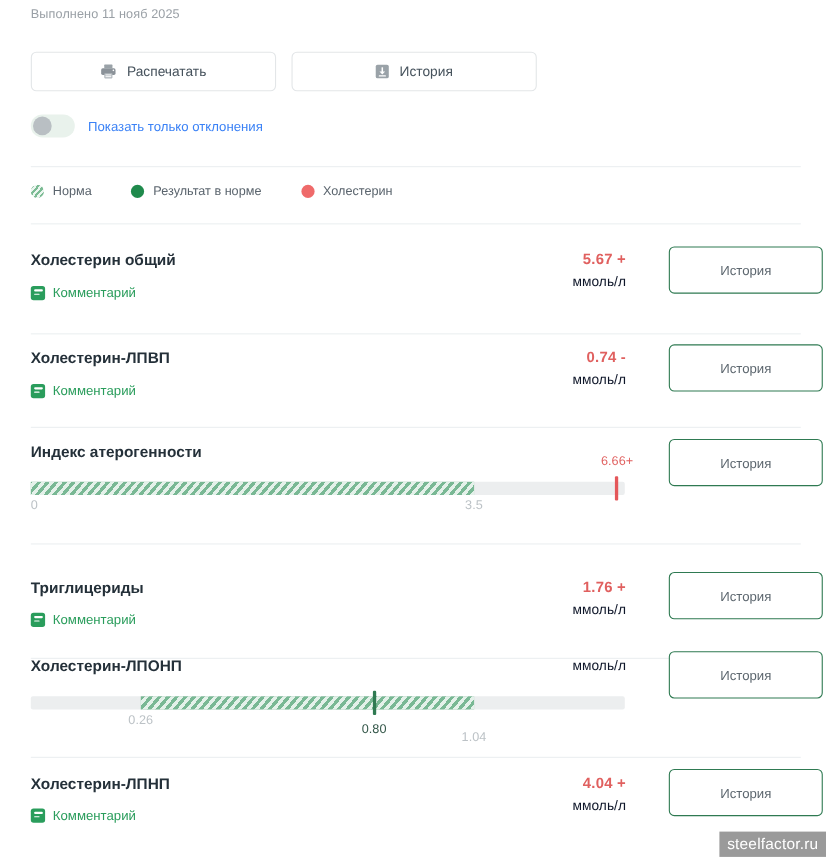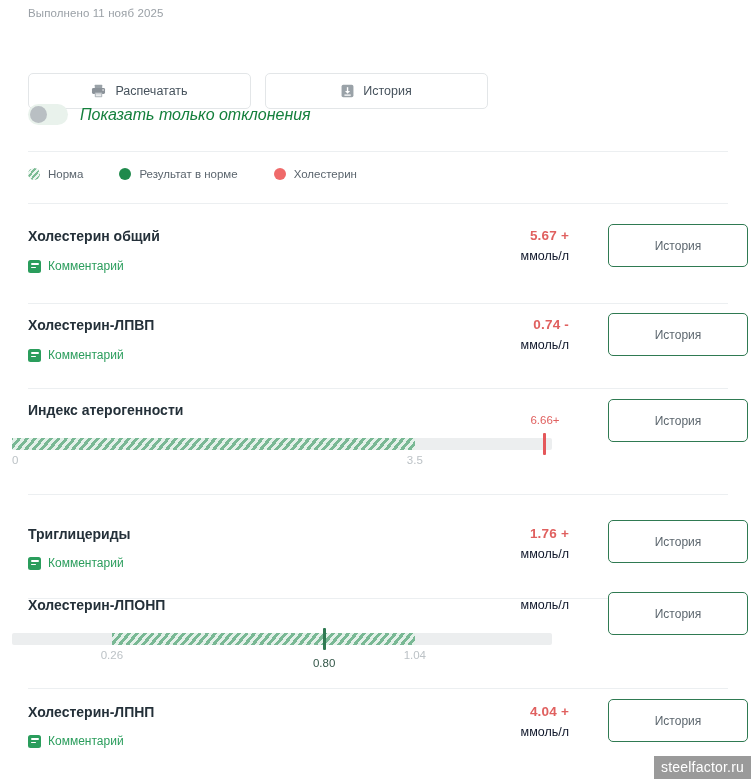--- a/index.html
+++ b/index.html
@@ -43,21 +43,20 @@
     border: 1px solid #e3e6e8;
     border-radius: 5px;
     background: #ffffff;
     display: flex;
     align-items: center;
     justify-content: center;
     gap: 9px;
     cursor: pointer;
     font-size: 12.5px;
     color: #4a555f;
-    margin-top: 26px;
   }
   .action-label { font-size: 12.5px; color: #46525c; }
 
   .printer-icon { width: 15px; height: 14px; display: block; }
   .download-icon { width: 13px; height: 14px; display: block; }
 
   
   .toggle-row {
     position: absolute;
     left: 28px;
@@ -77,21 +76,21 @@
   }
   .toggle .knob {
     position: absolute;
     left: 2px;
     top: 2px;
     width: 17px;
     height: 17px;
     border-radius: 50%;
     background: #b9bfc3;
   }
-  .toggle-label { font-size: 16px; color: #15803d; font-style: italic; }
+  .toggle-label { font-size: 12px; color: #3b82f6; }
 
   
   .top-rule {
     position: absolute;
     left: 28px;
     top: 151px;
     width: 700px;
     height: 1px;
     background: #eceff1;
   }
@@ -215,21 +214,21 @@
     font-size: 12px;
     font-family: "Liberation Sans", sans-serif;
     cursor: pointer;
     display: flex;
     align-items: center;
     justify-content: center;
     margin-left: 20px;
   }
 
   
-  .bar-wrap { position: absolute; left: 12px; width: 598px; }
+  .bar-wrap { position: absolute; left: 28px; width: 598px; }
   .bar-track {
     position: relative;
     width: 540px;
     height: 12px;
     background: #eceeef;
     border-radius: 2px;
   }
   .bar-band {
     position: absolute;
     top: 0;
@@ -415,21 +414,21 @@
         <div class="value-block" style="top:15px">
           <div class="value-unit" style="margin-top:0">ммоль/л</div>
         </div>
 
         <div class="bar-wrap" style="top:50px">
           <div class="bar-track">
             <div class="bar-band" id="bar5-band" style="left: 18.5%; width: 56.1%;"></div>
             <div class="bar-marker normal" id="bar5-marker" style="left: calc(57.8% - 1.5px);"></div>
             <div class="marker-label normal" id="bar5-marker-label" style="left: 57.8%; margin-top: 48px;">0.80</div>
             <div class="bar-tick center" id="bar5-tick-start" style="left: 18.5%;">0.26</div>
-            <div class="bar-tick center" id="bar5-tick-end" style="left: 74.6%;">1.04</div>
+            <div class="bar-tick center" id="bar5-tick-end" style="left: 74.6%; margin-top: 16px;">1.04</div>
           </div>
         </div>
 
         <button class="history-btn" style="top:9px">История</button>
         <div class="row-rule" style="top:105px"></div>
       </div>
     </div>
 
     <div class="row" style="top:689px;height:90px">
       <div class="row-inner">

